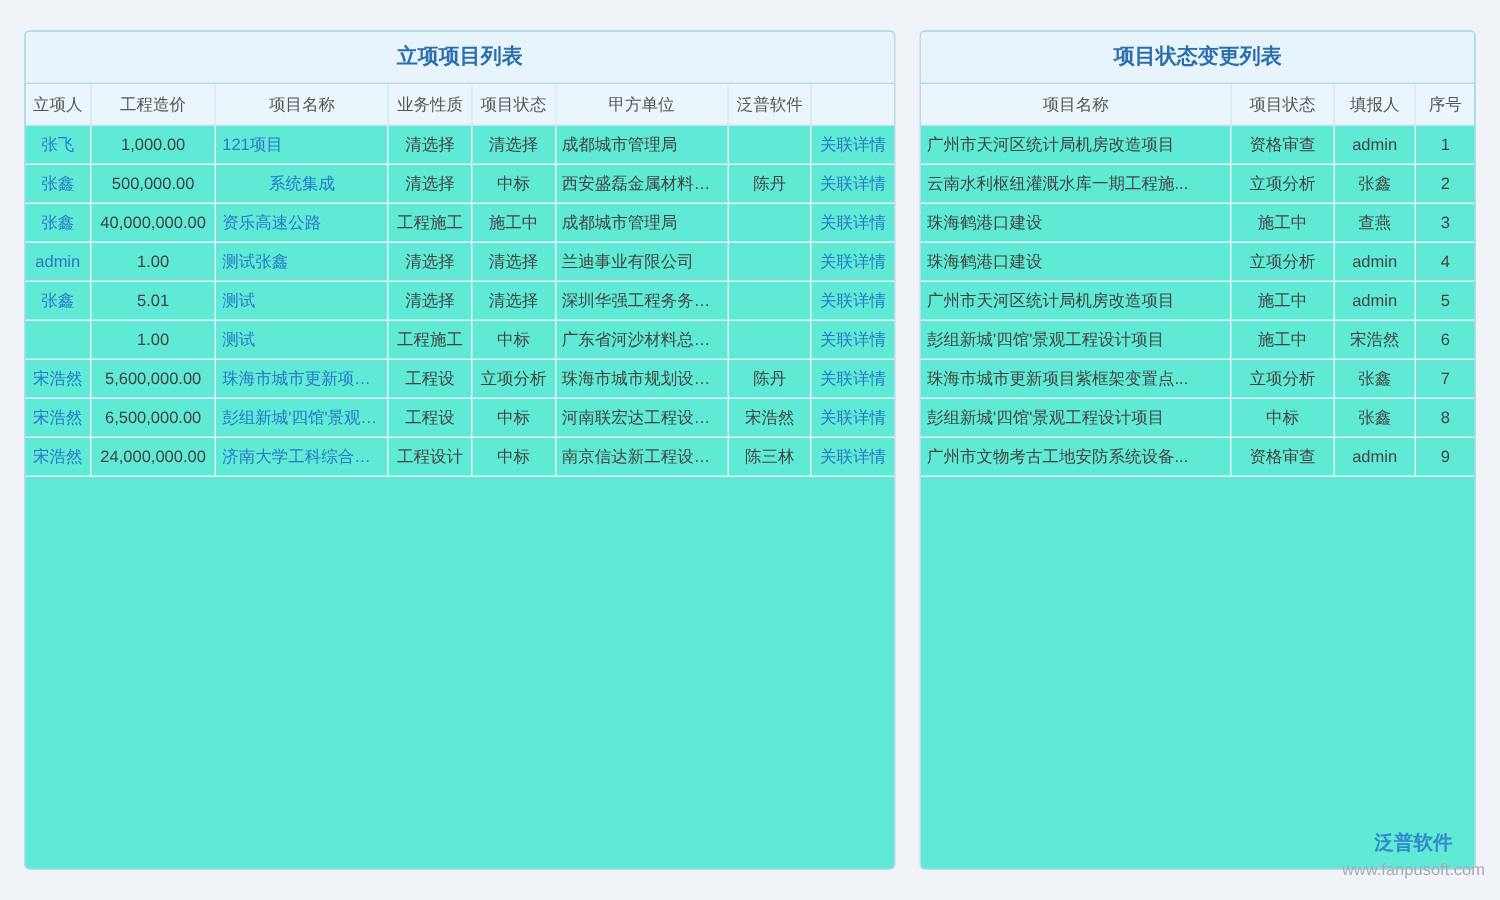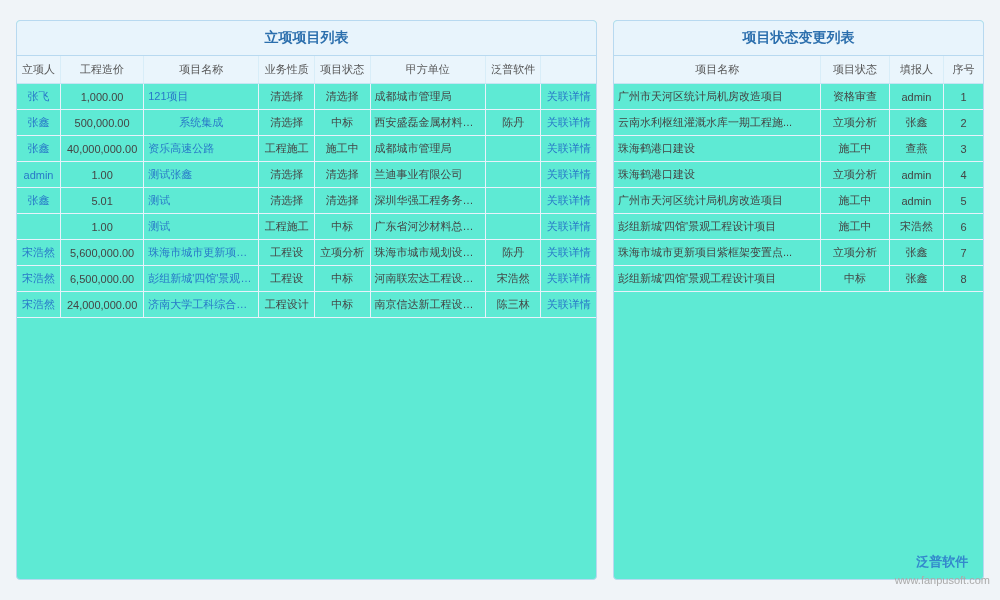--- a/index.html
+++ b/index.html
@@ -276,20 +276,26 @@
       <td>立项分析</td>
       <td>张鑫</td>
       <td>7</td>
     </tr>
             <tr>
       <td style="text-align:left;max-width:160px;overflow:hidden;text-overflow:ellipsis;">彭组新城'四馆'景观工程设计项目</td>
       <td>中标</td>
       <td>张鑫</td>
       <td>8</td>
     </tr>
+            <tr>
+      <td style="text-align:left;max-width:160px;overflow:hidden;text-overflow:ellipsis;">广州市文物考古工地安防系统设备...</td>
+      <td>资格审查</td>
+      <td>admin</td>
+      <td>9</td>
+    </tr>
           </tbody>
       </table>
     </div>
   </div>
 </div>
 
 <div class="watermark">
   <span class="brand">泛普软件</span><br>
   <span>www.fanpusoft.com</span>
 </div>

